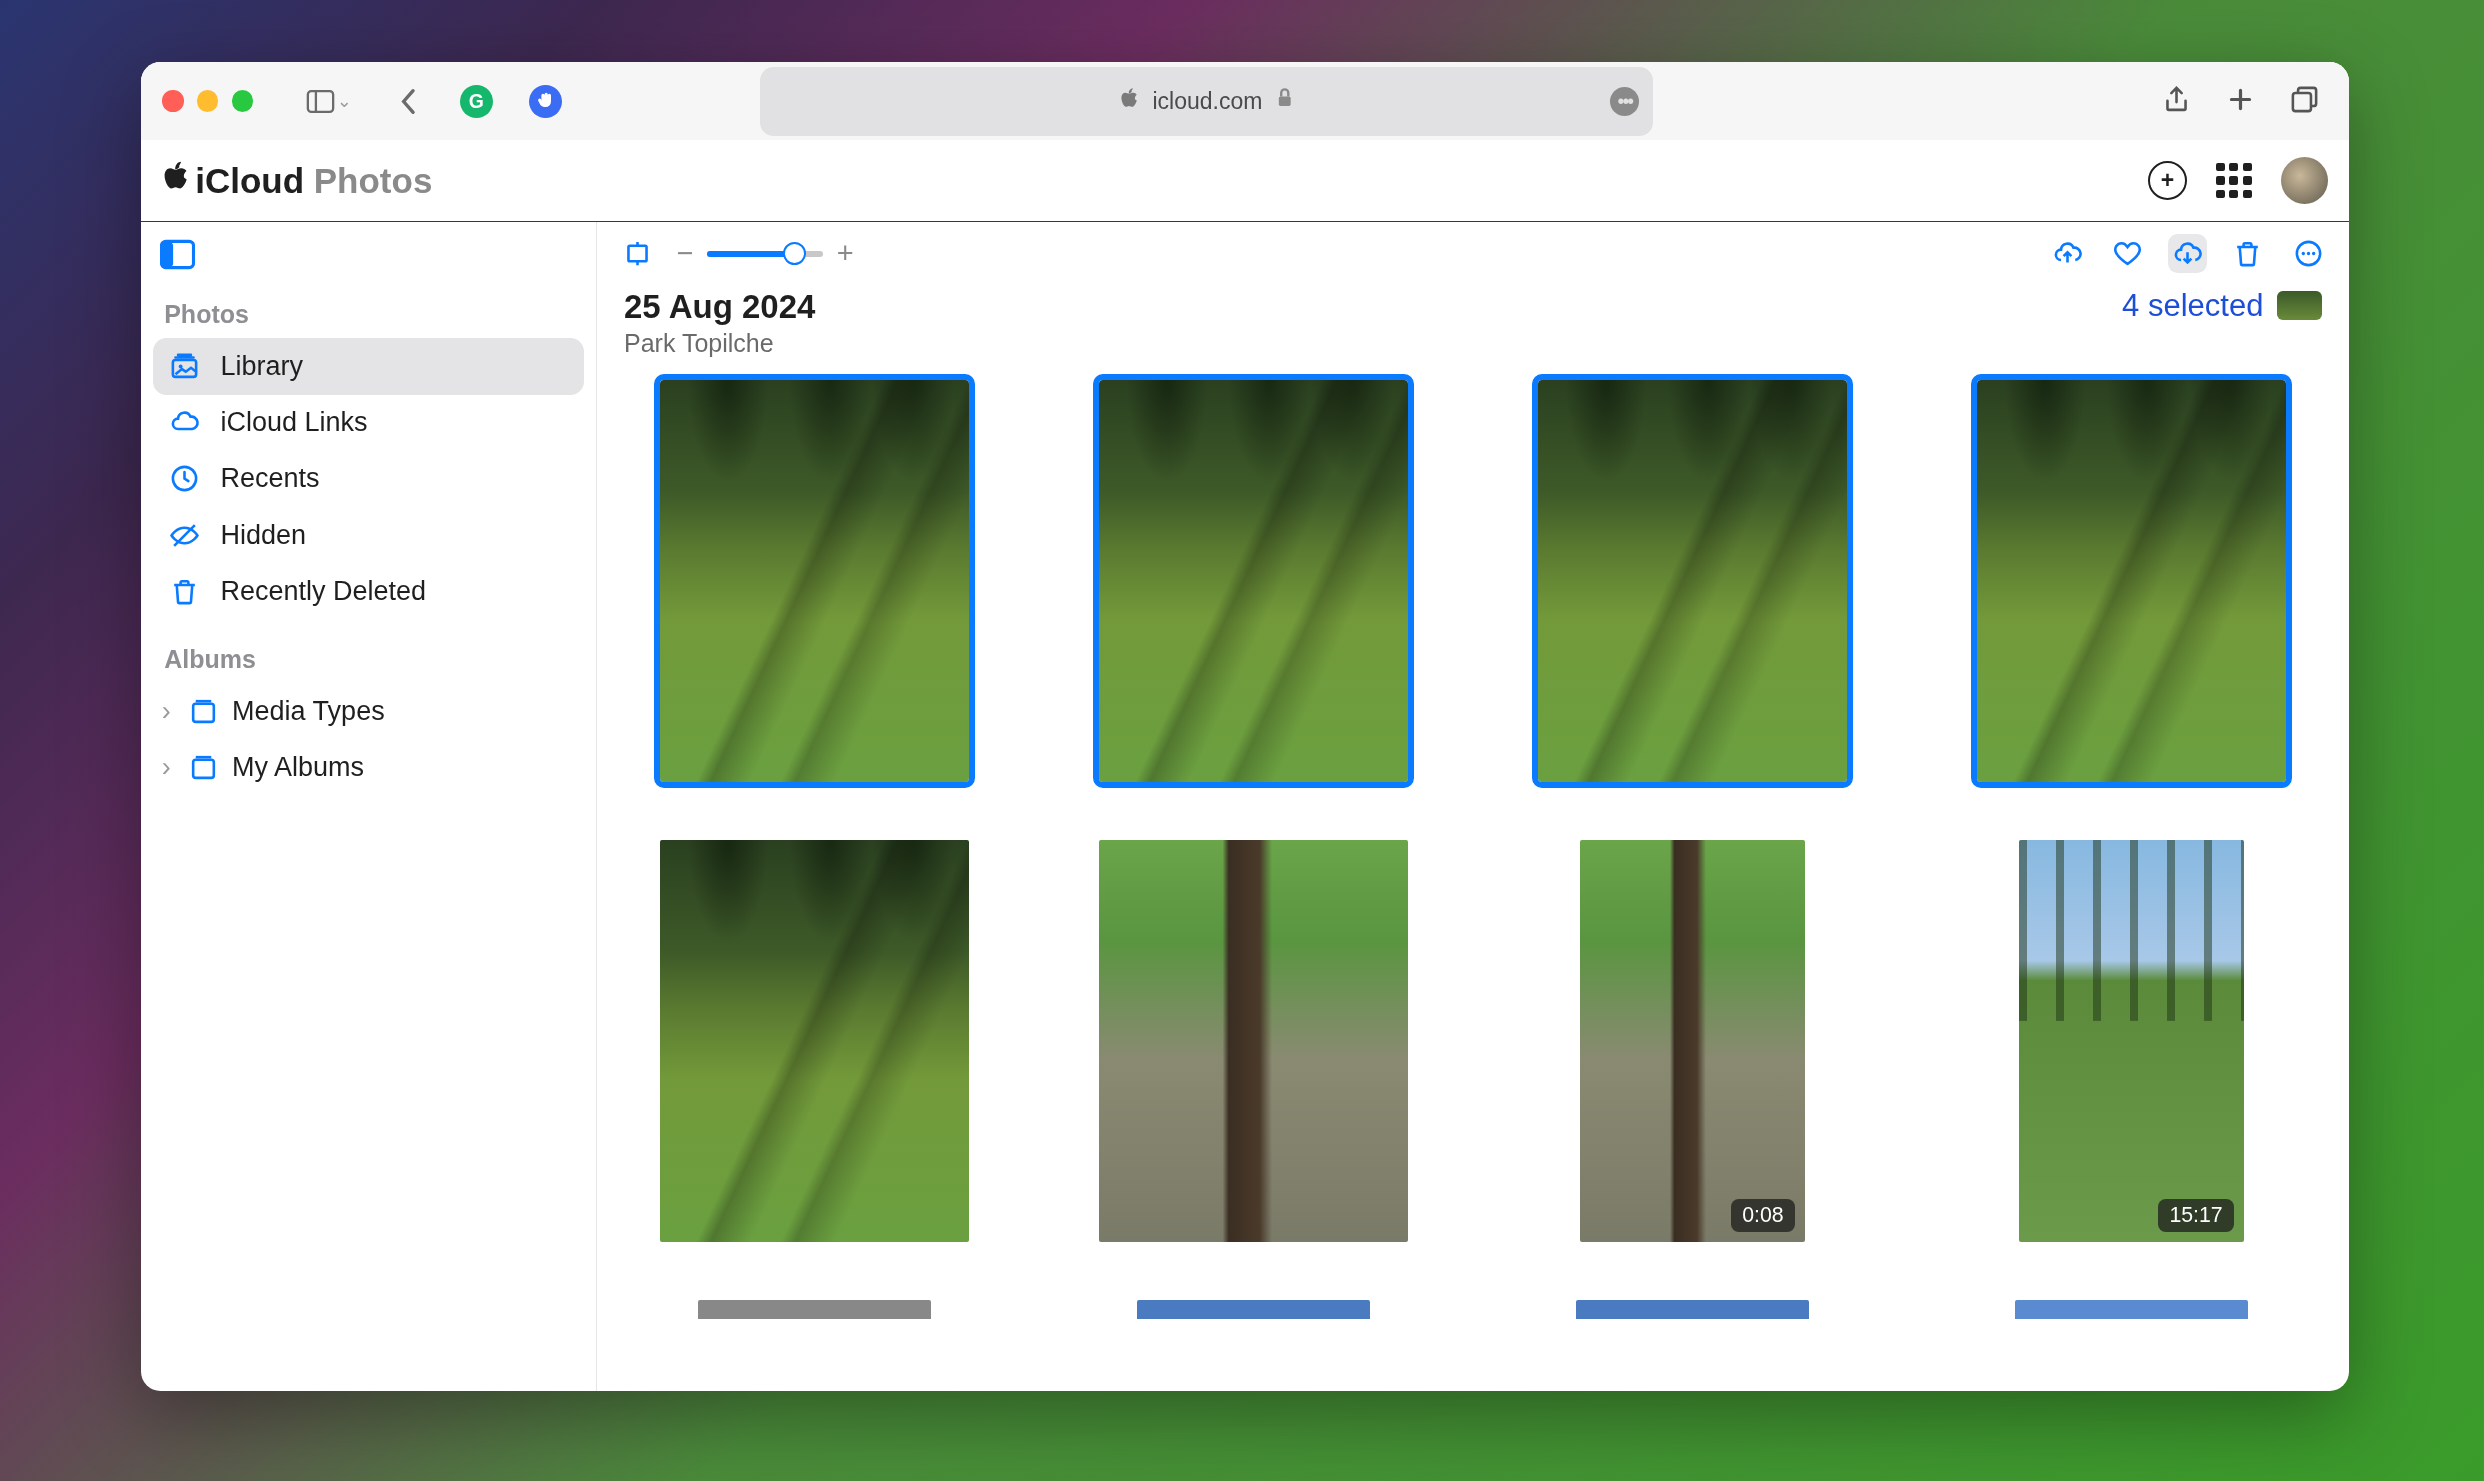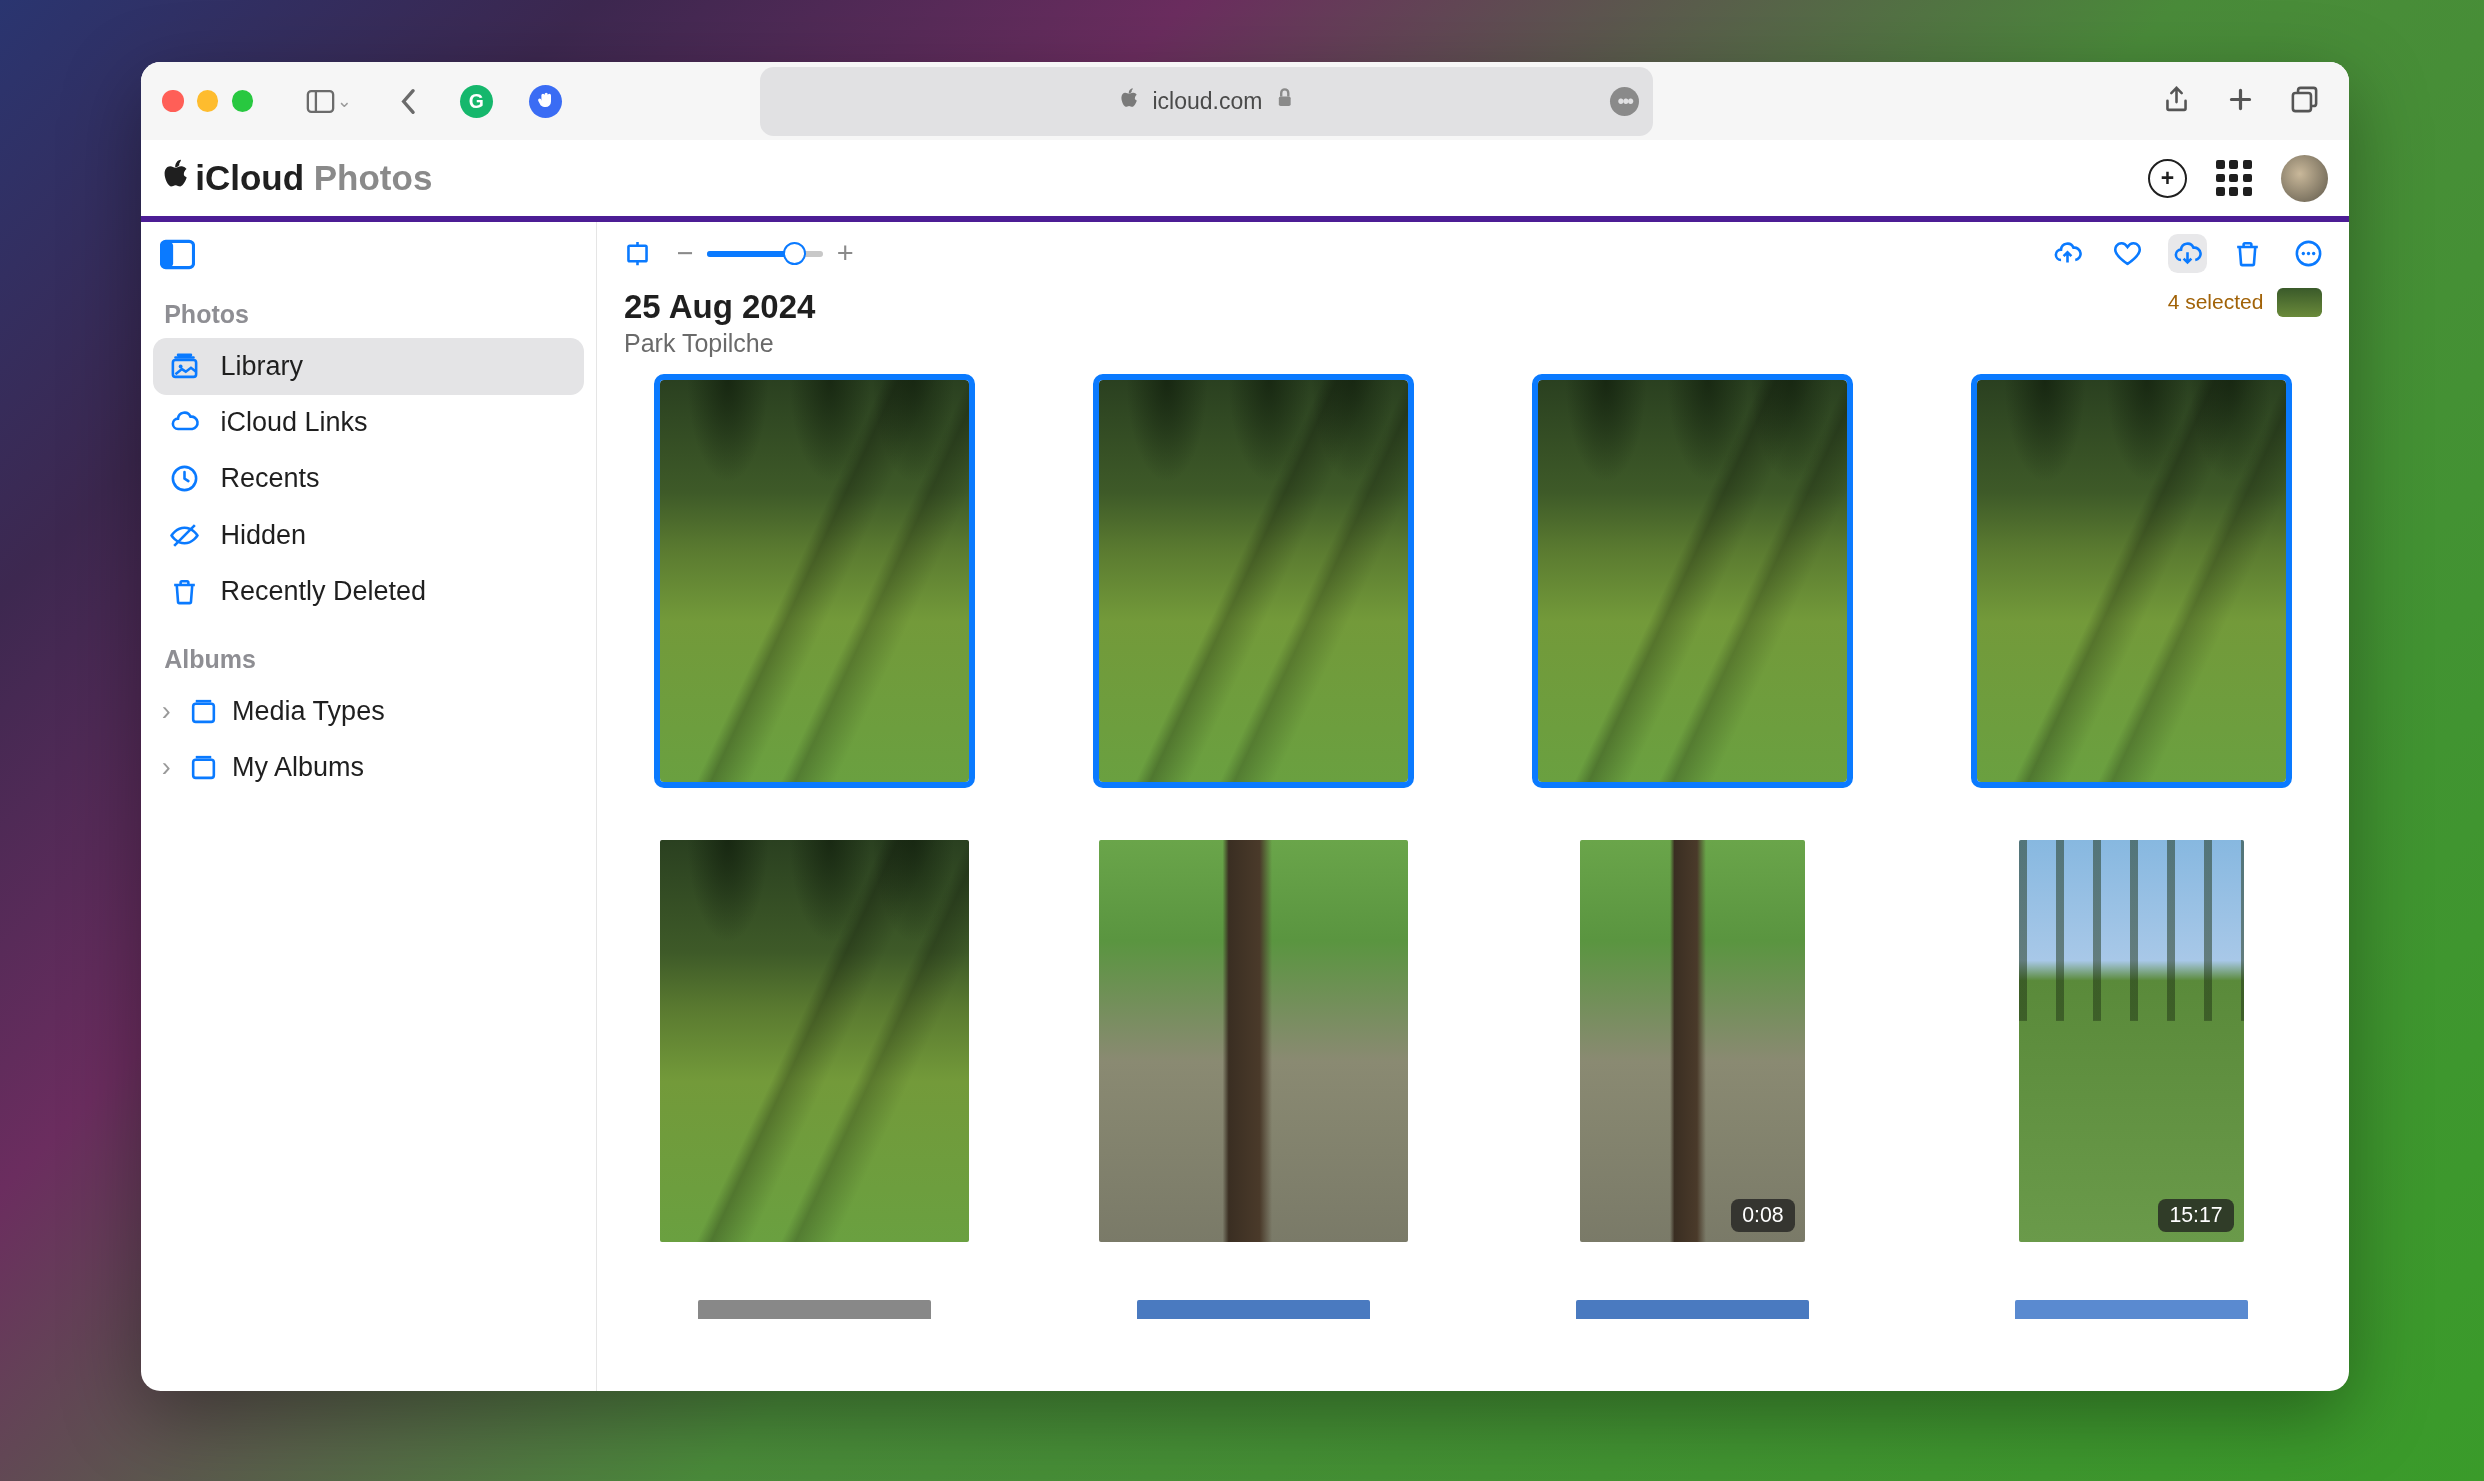--- a/index.html
+++ b/index.html
@@ -18,21 +18,21 @@
 .tb-back { margin-left: 27px; }
 .tb-back svg { width: 19.4px; height: 27px; }
 .ext-icon { width: 33px; height: 33px; border-radius: 50%; display: flex; align-items: center; justify-content: center; margin-left: 23px; }
 .ext-g { background: #15b76c; color: #fff; font-weight: 700; font-size: 19.4px; }
 .ext-h { background: #3a6cf4; color: #fff; }
 .addr { flex: 0 0 893px; height: 69px; background: #e1e1e3; border-radius: 13.6px; margin-left: 184px; display: flex; align-items: center; justify-content: center; gap: 13.6px; color: #4a4a4a; font-size: 23px; position: relative; }
 .addr .lock { color: #7a7a7a; }
 .addr .menu-dot { position: absolute; right: 13.6px; width: 29px; height: 29px; background: #8a8a8a; border-radius: 50%; display: flex; align-items: center; justify-content: center; color: #e1e1e3; font-size: 19.4px; letter-spacing: -1.9px; }
 .tb-right { margin-left: auto; display: flex; gap: 33px; align-items: center; padding-right: 7.8px; }
 .tb-right svg { width: 31px; height: 31px; color: #555; }
-.apphead { height: 82px; display: flex; align-items: center; padding: 0 21.3px; border-bottom: 6px solid #4c1d95; background: #fff; }
+.apphead { height: 82px; display: flex; align-items: center; padding: 0 21.3px; border-bottom: 1px solid #4c1d95; background: #fff; }
 .apptitle { font-size: 35px; font-weight: 600; display: flex; align-items: center; gap: 3.9px; }
 .apptitle .ic { color: #202020; font-weight: 700; }
 .apptitle .ph { color: #8a8a8a; font-weight: 600; margin-left: 5.8px; }
 .apphead-right { margin-left: auto; display: flex; align-items: center; gap: 29px; }
 .apphead-right .circ { width: 39px; height: 39px; border: 2.9px solid #1f1f1f; border-radius: 50%; display: flex; align-items: center; justify-content: center; font-size: 23px; font-weight: 600; color: #1f1f1f; }
 .apphead-right .grid9 { display: grid; grid-template-columns: repeat(3, 8.7px); grid-template-rows: repeat(3, 8.7px); gap: 4.9px; }
 .apphead-right .grid9 span { background: #1f1f1f; border-radius: 1.9px; }
 .avatar { width: 47px; height: 47px; border-radius: 50%; background: radial-gradient(circle at 40% 40%, #c9b89a, #5e584a); }
 .body { flex: 1; display: flex; overflow: hidden; }
 .sidebar { width: 456px; border-right: 1px solid #e5e5e5; padding: 13.6px 11.6px; }
@@ -50,21 +50,21 @@
 .tool { color: #0a7aff; display: flex; align-items: center; justify-content: center; width: 39px; height: 39px; border-radius: 9.7px; cursor: pointer; }
 .tool.active { background: #e8e8ea; }
 .tool svg { width: 31px; height: 31px; }
 .zoom { display: flex; align-items: center; gap: 13.6px; color: #8a8a8a; font-size: 29px; }
 .slider { position: relative; width: 116px; height: 5.8px; background: #c8c8c8; border-radius: 2.9px; }
 .slider .fill { position: absolute; height: 5.8px; background: #0a7aff; border-radius: 2.9px; width: 85px; }
 .slider .knob { position: absolute; width: 23px; height: 23px; background: #fff; border: 2.9px solid #0a7aff; border-radius: 50%; top: -8.7px; left: 76px; }
 .toolbar-right { margin-left: auto; display: flex; gap: 21.3px; }
 .date-row { padding: 11.6px 27px 0; display: flex; align-items: flex-start; }
 .date-title { font-size: 33px; font-weight: 700; color: #1f1f1f; }
-.date-row .sel { margin-left: auto; display: flex; align-items: center; gap: 13.6px; font-size: 21px; color: #a16207; }
+.date-row .sel { margin-left: auto; display: flex; align-items: center; gap: 13.6px; font-size: 31px; color: #1d4ed8; }
 .sel-thumb { width: 45px; height: 29px; border-radius: 5.8px; background: linear-gradient(#3a5a2a, #6a8a3a); }
 .loc { padding: 3.9px 27px 13.6px; color: #6a6a6a; font-size: 25px; }
 .grid { padding: 7.8px 27px; display: grid; grid-template-columns: repeat(4, 1fr); gap: 58px 58px; justify-items: center; overflow-y: auto; }
 .thumb { position: relative; cursor: pointer; }
 .thumb.sel .img { outline: 6.8px solid #0a7aff; outline-offset: 0; border-radius: 3.9px; }
 .thumb .img { width: 309px; height: 402px; border-radius: 1.9px; position: relative; overflow: hidden; }
 .thumb.narrow .img { width: 225px; height: 402px; }
 .thumb .dur { position: absolute; right: 9.7px; bottom: 9.7px; background: rgba(30,30,30,0.75); color: #fff; font-size: 21.3px; padding: 3.9px 11.6px; border-radius: 7.8px; }
 .park { background: linear-gradient(to bottom, #2a4020 0%, #3e5a28 28%, #5a7a30 42%, #739a3a 60%, #6aa040 100%); }
 .park::before { content: ""; position: absolute; inset: 0; background:

